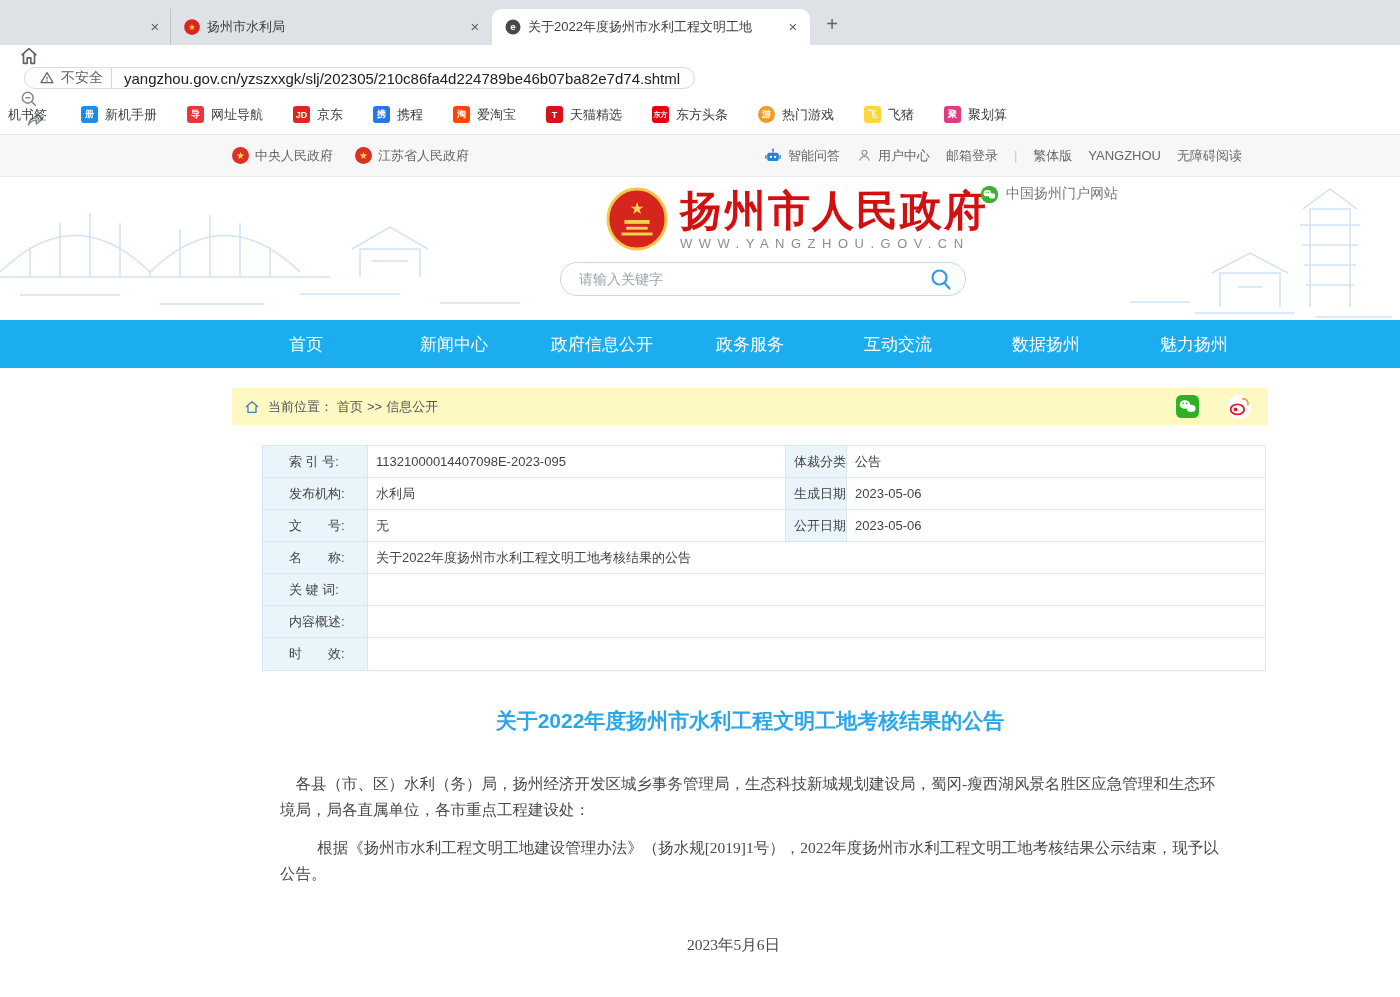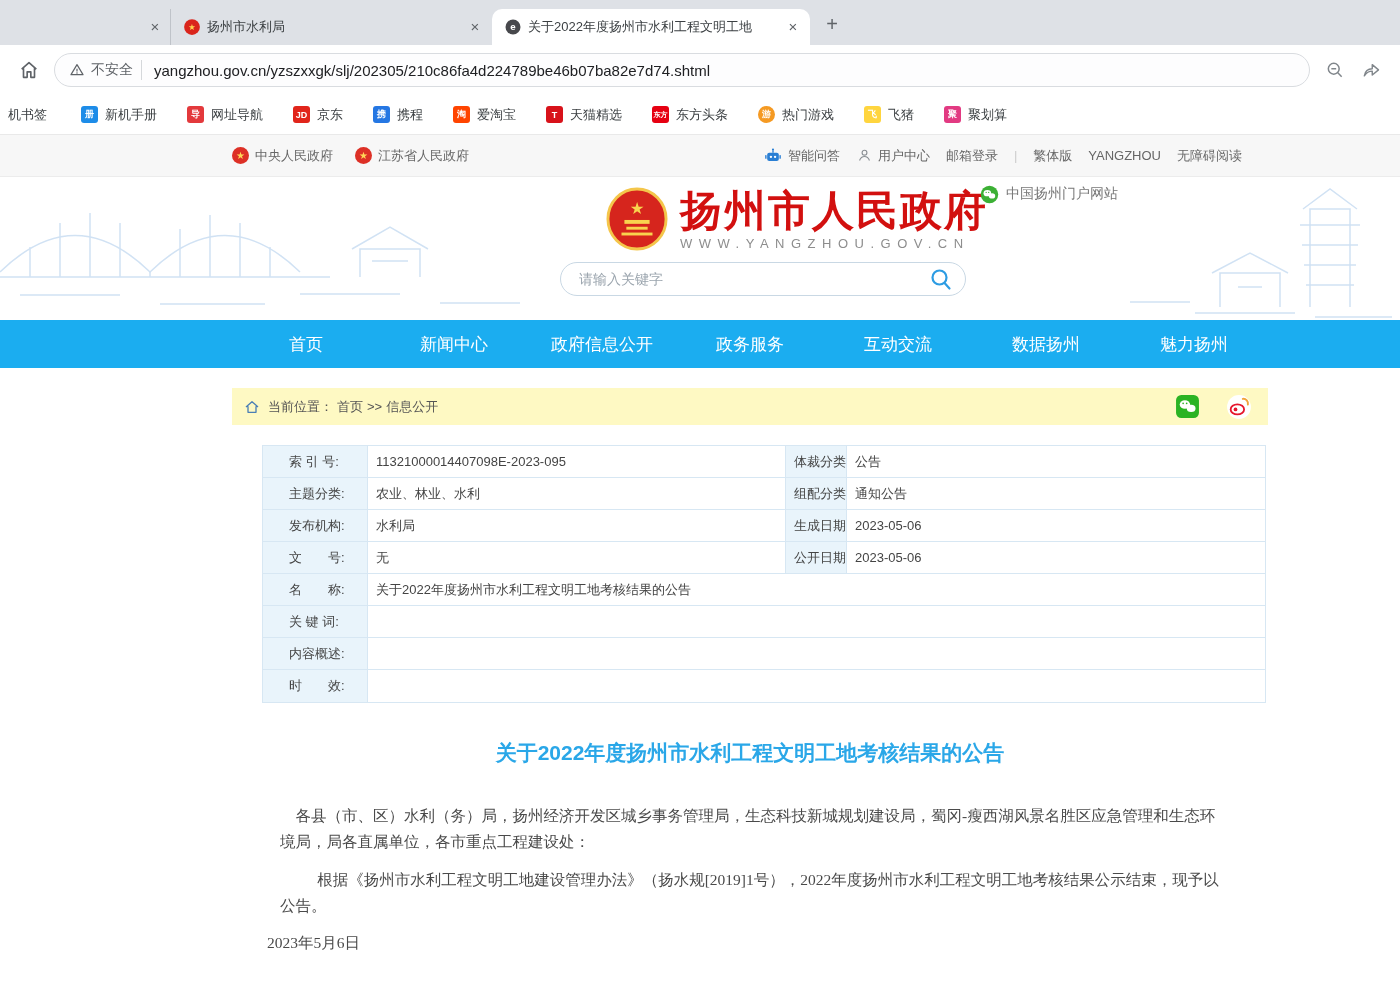--- a/index.html
+++ b/index.html
@@ -13,21 +13,21 @@
     font-size:15px; border-radius:50%; cursor:pointer; flex:0 0 auto; }
   .tab-ghost .tab-close { position:absolute; right:6px; top:9px; }
   .tab { height:36px; display:flex; align-items:center; padding:0 8px 0 12px; width:322px;
     border-left:1px solid #bfc3c9; }
   .tab-title { flex:1; font-size:13px; color:#3c4043; white-space:nowrap; overflow:hidden; margin:0 6px; }
   .tab.active { width:318px; background:#fff; border-radius:10px 10px 0 0; border-left:none; }
   .favicon { width:18px; height:18px; flex:0 0 auto; }
   .newtab-btn { width:28px; height:28px; margin:0 0 6px 8px; font-size:20px; color:#5f6368;
     text-align:center; line-height:26px; border-radius:50%; cursor:pointer; }
 
-  .toolbar { height:50px; background:#fff; display:flex; align-items:center; padding:0 14px; }
+  .toolbar { height:50px; background:#fff; display:flex; align-items:flex-start; padding:0 14px;flex-direction:column; }
   .tb-icon { width:30px; height:30px; display:flex; align-items:center; justify-content:center; cursor:pointer; }
   .omnibox { flex:1; height:34px; margin:0 10px; border:1px solid #d9dce0; background:#fdfdfe;
     border-radius:17px; display:flex; align-items:center; padding:0 14px; }
   .sec-label { font-size:14px; color:#5f6368; margin:0 8px 0 6px; }
   .omni-div { width:1px; height:20px; background:#d5d8db; margin-right:12px; }
   .url-text { font-size:15px; color:#202124; white-space:nowrap; overflow:hidden; }
 
   .bookmarks { height:40px; background:#fff; border-bottom:1px solid #e9e9e9;
     display:flex; align-items:center; font-size:13px; color:#3c4043; }
   .bm { display:flex; align-items:center; gap:7px; margin-right:30px; cursor:pointer; white-space:nowrap; }
@@ -84,21 +84,21 @@
     white-space:pre; flex:0 0 auto; }
   .mval { flex:1; padding-left:8px; background:#fff; overflow:hidden; white-space:nowrap; }
   .mval.first { flex:0 0 418px; border-right:1px solid #d7e7f3; }
   .mlabel.second { width:61px; padding-left:8px; }
 
   .article { padding:0 35px; }
   .art-title { margin-top:36px; text-align:center; font-size:21px; font-weight:bold; color:#2aa7e8; }
   .art-body { font-family:"Liberation Serif","DejaVu Serif",serif; font-size:15.5px; color:#4a4a4a; }
   .art-p1 { margin-top:36px; padding:0 13px; line-height:26px; text-indent:1em; }
   .art-p2 { margin-top:12px; padding:0 13px; line-height:26px; text-indent:2.4em; }
-  .art-date { margin-top:14px; text-align:left; padding-right:33px; font-size:15.5px; }
+  .art-date { margin-top:48px; text-align:center; padding-right:33px; font-size:15.5px; }
 </style>
 </head>
 <body>
 
 <div class="tabbar">
   <div class="tab-ghost">
     <span class="tab-close">×</span>
   </div>
   <div class="tab">
     <span class="favicon">
@@ -345,26 +345,20 @@
   </div>
 
   <div class="meta-table">
     <div class="mrow">
       <span class="mlabel">索 引 号:</span>
       <span class="mval first">11321000014407098E-2023-095</span>
       <span class="mlabel second">体裁分类:</span>
       <span class="mval">公告</span>
     </div>
     <div class="mrow">
-      <span class="mlabel">主题分类:</span>
-      <span class="mval first">农业、林业、水利</span>
-      <span class="mlabel second">组配分类:</span>
-      <span class="mval">通知公告</span>
-    </div>
-    <div class="mrow">
       <span class="mlabel">发布机构:</span>
       <span class="mval first">水利局</span>
       <span class="mlabel second">生成日期:</span>
       <span class="mval">2023-05-06</span>
     </div>
     <div class="mrow">
       <span class="mlabel">文　　号:</span>
       <span class="mval first">无</span>
       <span class="mlabel second">公开日期:</span>
       <span class="mval">2023-05-06</span>

